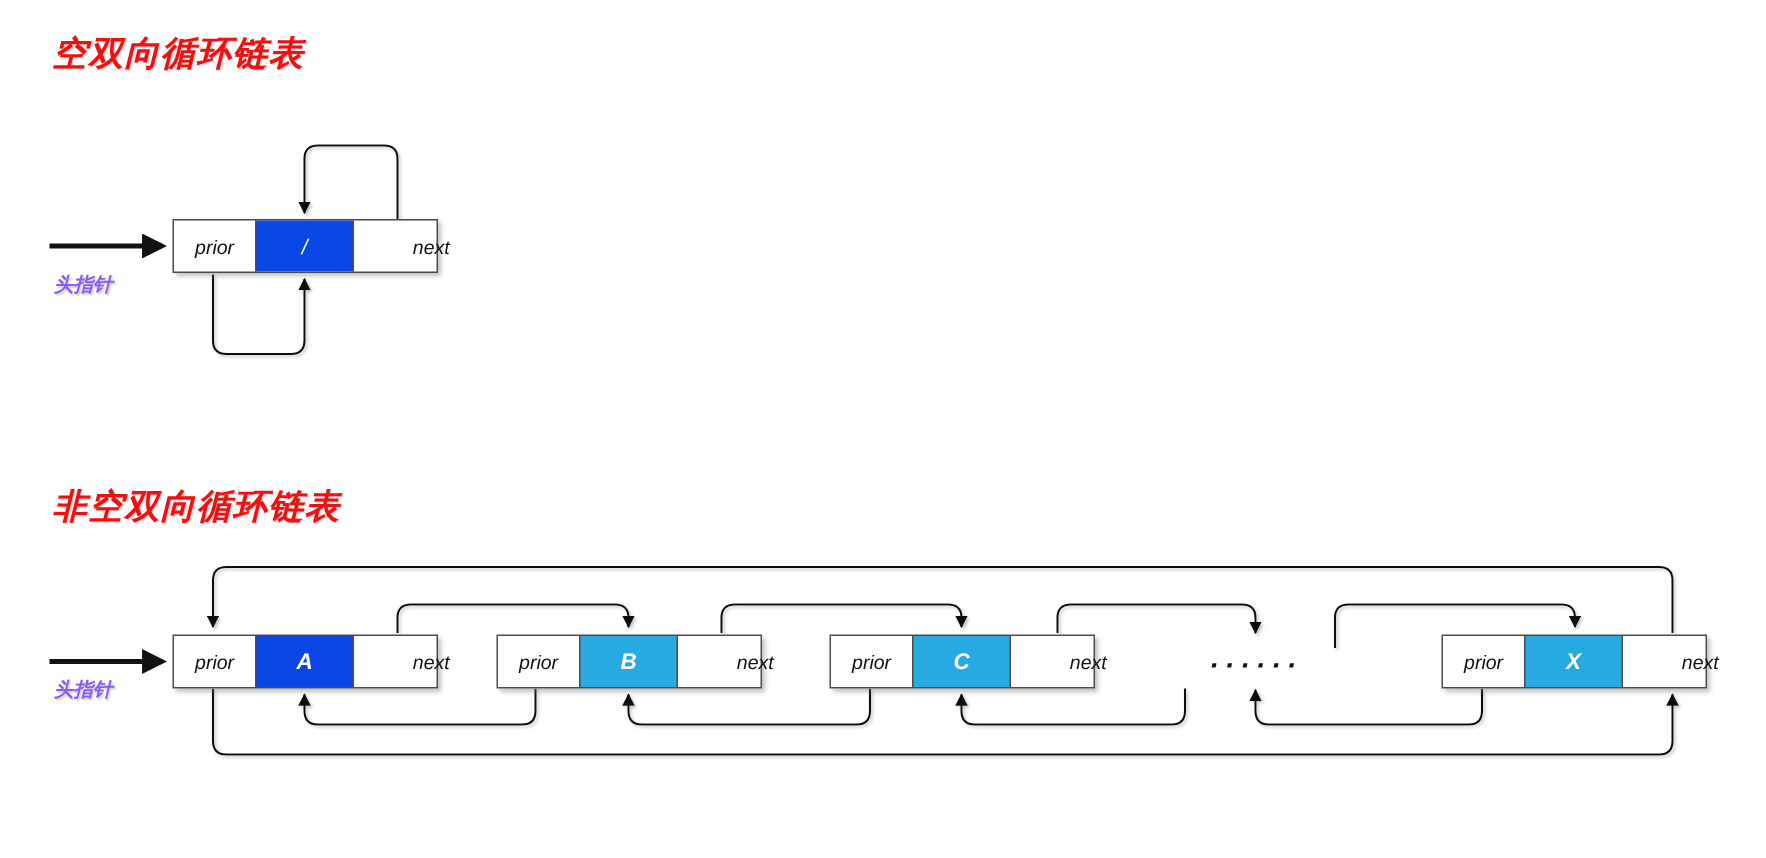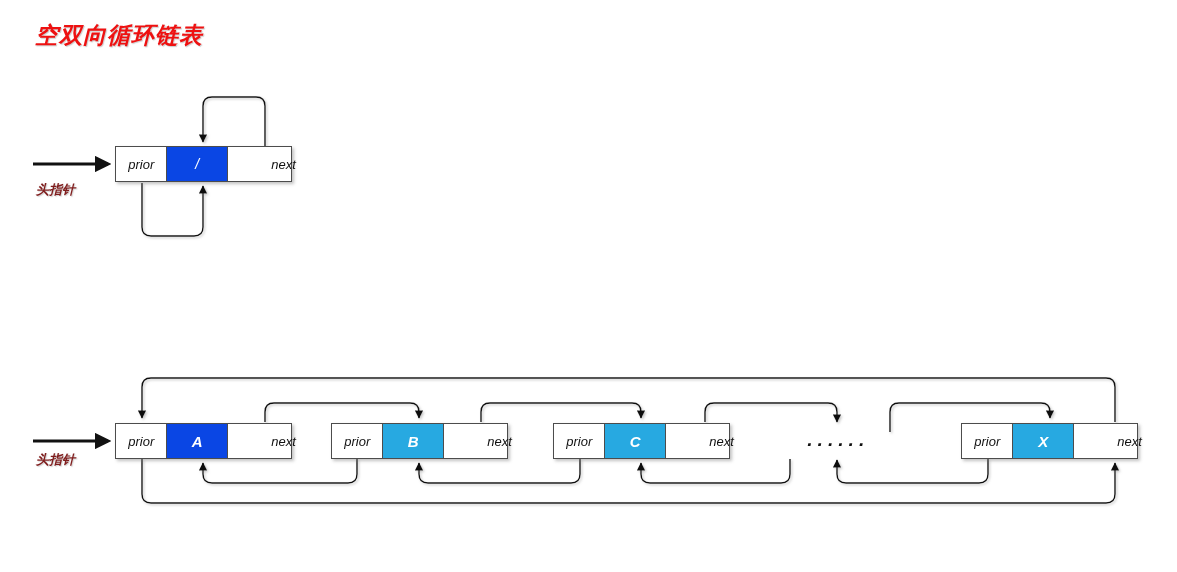--- a/index.html
+++ b/index.html
@@ -41,21 +41,21 @@
     font-family: "Liberation Sans", "DejaVu Sans", sans-serif;
   }
   #title-empty  { left: 35px; top: 20px; }
   #title-nonempty { left: 35px; top: 322px; }
 
   
   .head-label {
     position: absolute;
     font-weight: bold;
     font-size: 13px;
-    color: #7f1d1d;
+    color: #8b5cf6;
     white-space: nowrap;
     text-shadow: 1px 1px 1px rgba(170,170,170,0.5);
   }
   #head-label-empty    { left: 36px; top: 181px; }
   #head-label-nonempty { left: 36px; top: 451px; }
 
   
   .node {
     position: absolute;
     height: 36px;
@@ -69,21 +69,21 @@
   .cell {
     box-sizing: border-box;
     display: flex;
     align-items: center;
     justify-content: center;
     font-size: 13px;
     color: #111111;
     height: 100%;
   }
   .cell-prior { width: 55px; }
-  .cell-next  { width: 63px; padding-left: 48px; }
+  .cell-next  { width: 55px; padding-left: 48px; }
   .cell-data {
     width: 67px;
     color: #ffffff;
     font-weight: bold;
     font-size: 15px;
     border-left: 1px solid #4c4c4c;
     border-right: 1px solid #4c4c4c;
   }
   .data-dark  { background: #0a46e4; }
   .data-light { background: #27a9e1; }
@@ -179,20 +179,21 @@
   <div class="section-title" id="title-empty">空双向循环链表</div>
 
   <div class="head-label" id="head-label-empty">头指针</div>
 
   <div class="node" id="node-empty" style="left:115px; top:146px; width:177px;">
     <div class="cell cell-prior">prior</div>
     <div class="cell cell-data data-dark data-slash">/</div>
     <div class="cell cell-next">next</div>
   </div>
 
+  <div class="section-title" id="title-nonempty">非空双向循环链表</div>
 
   <div class="head-label" id="head-label-nonempty">头指针</div>
 
   <div class="node" id="node-a" style="left:115px; top:423px; width:177px;">
     <div class="cell cell-prior">prior</div>
     <div class="cell cell-data data-dark">A</div>
     <div class="cell cell-next">next</div>
   </div>
 
   <div class="node" id="node-b" style="left:331px; top:423px; width:177px;">

